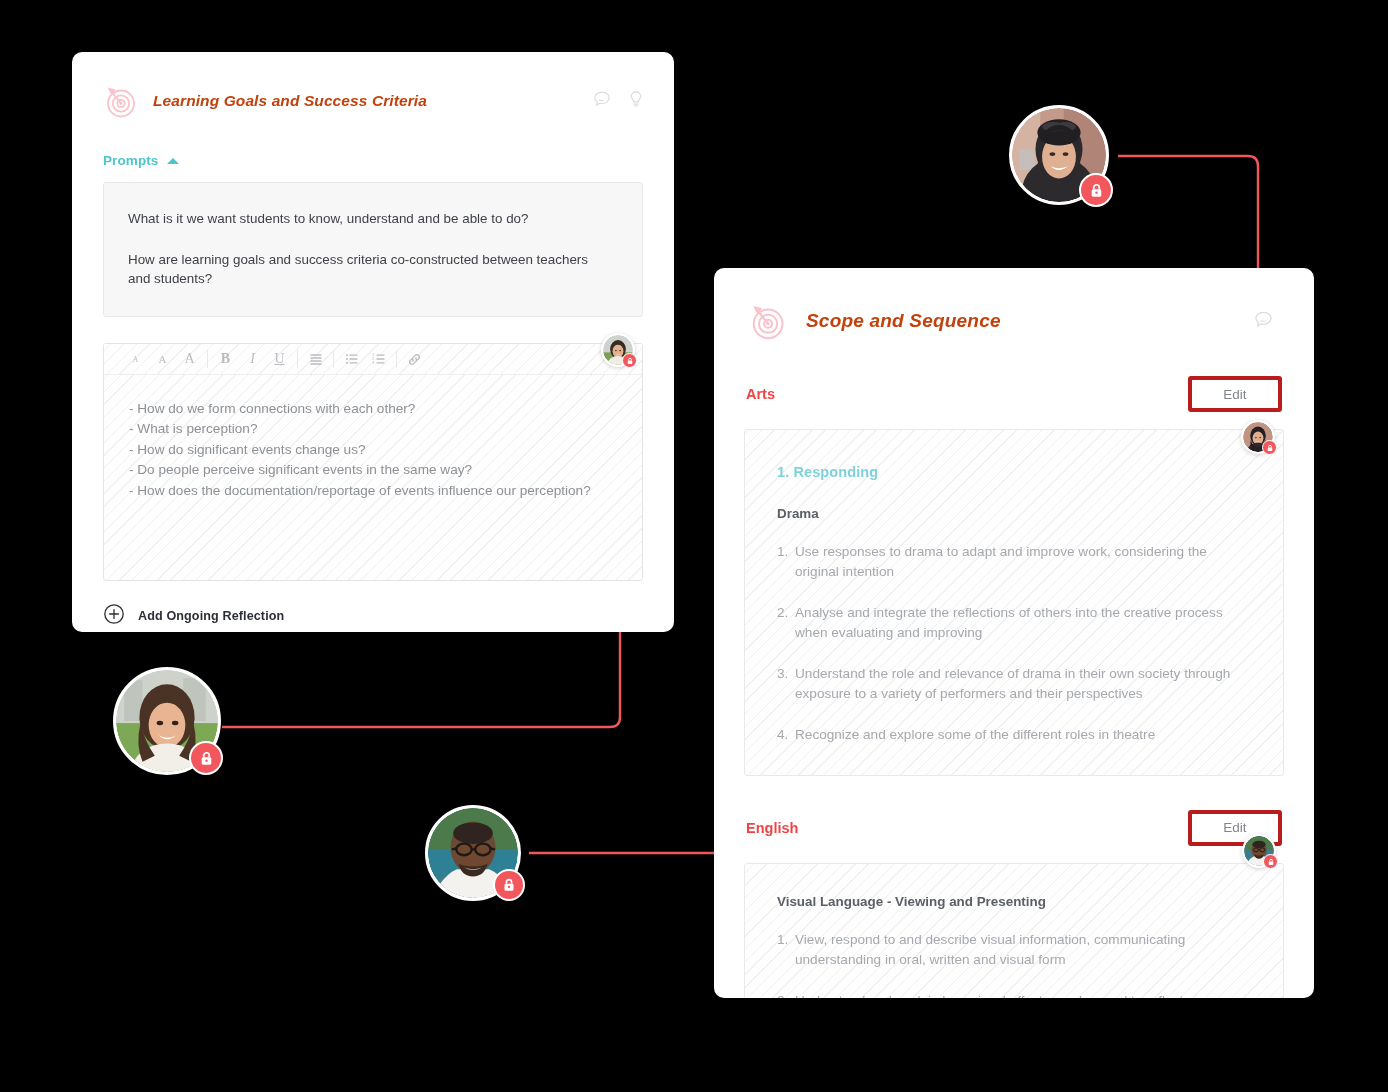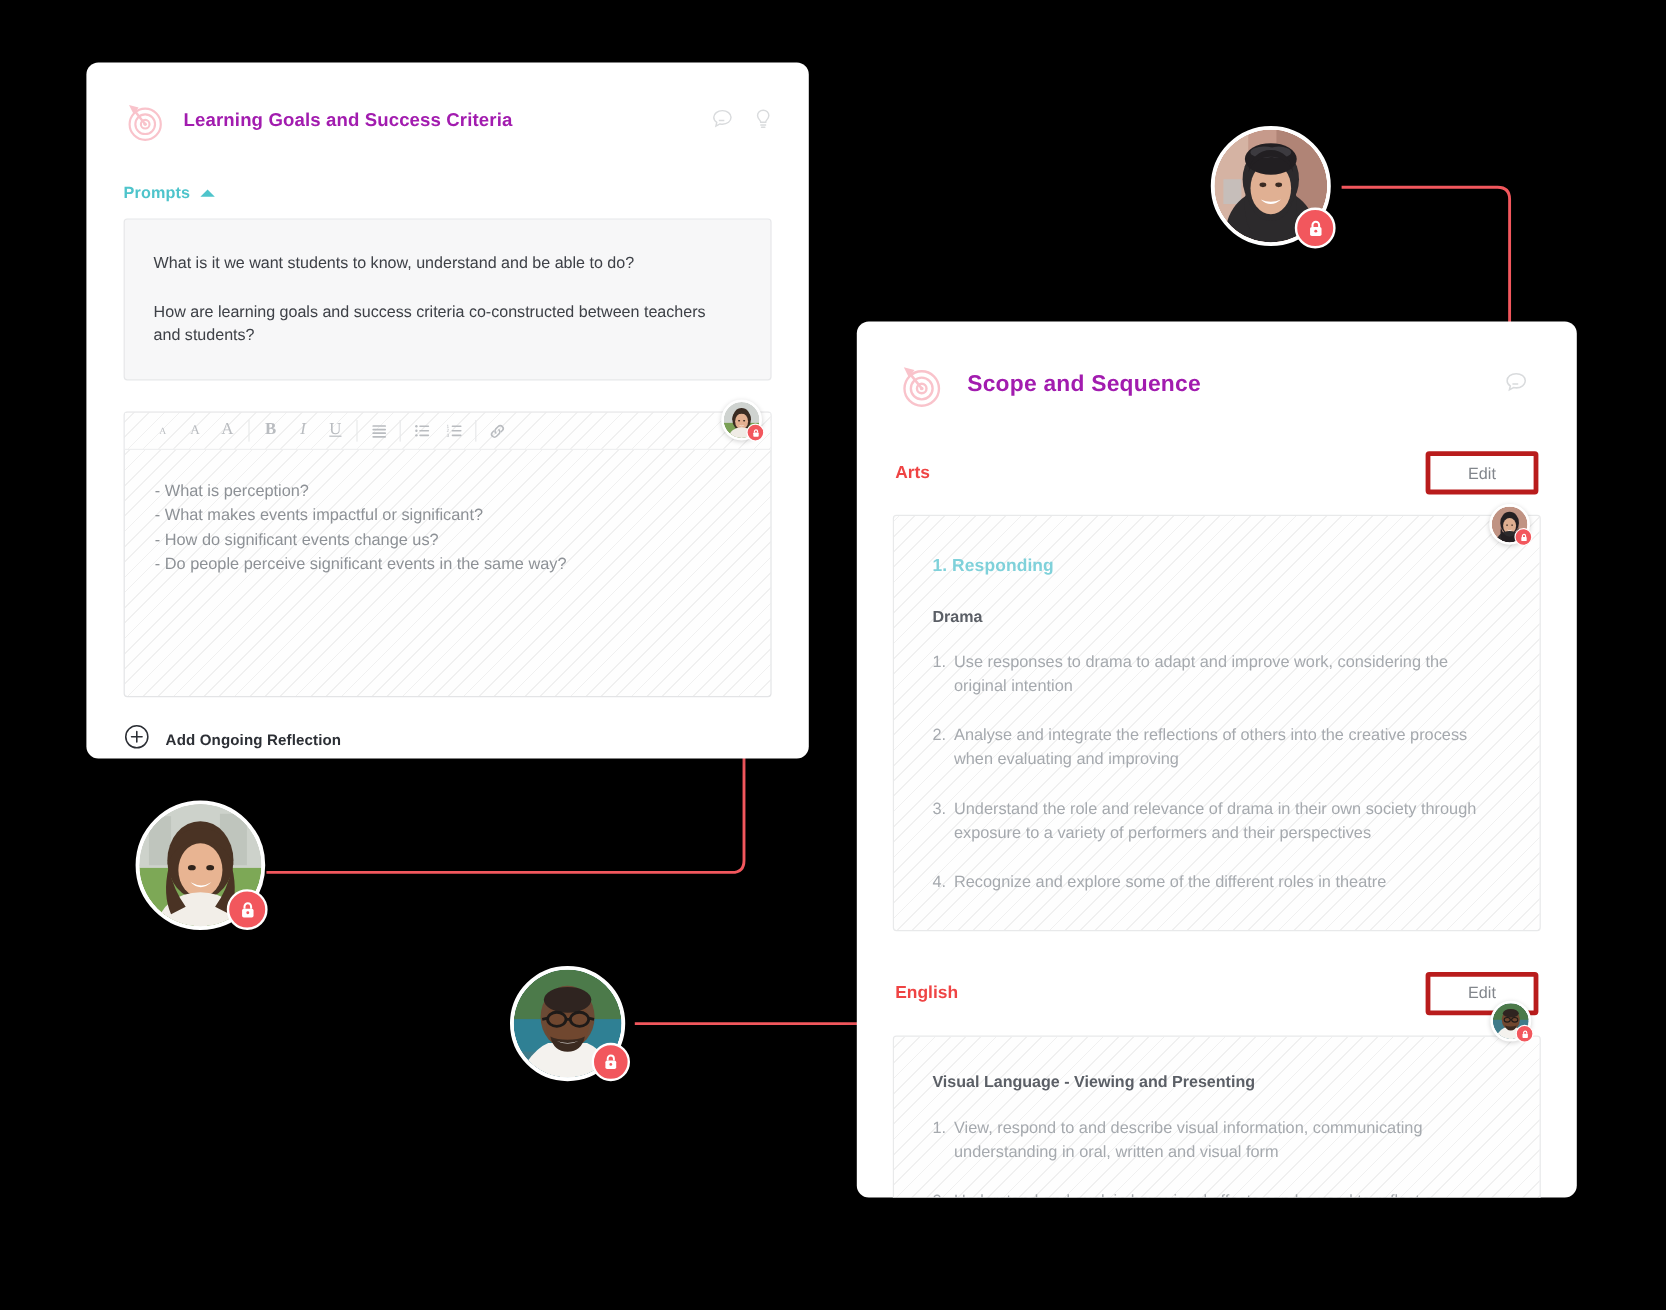--- a/index.html
+++ b/index.html
@@ -25,22 +25,22 @@
   #card-goals { left: 72px; top: 52px; width: 602px; height: 580px; }
   #card-scope { left: 714px; top: 268px; width: 600px; height: 730px; overflow: hidden; }
 
   
   .card-head { display: flex; align-items: center; }
   #card-goals .card-head { padding: 30px 28px 0 29px; }
   #card-scope .card-head { padding: 32px 40px 0 32px; }
 
   .target-icon { flex: 0 0 auto; display: block; }
   .card-title {
-    font-size: 15.5px; font-weight: bold; color: #a21caf;
-    letter-spacing: .1px; margin-left: 14px;
+    font-size: 15.5px; font-weight: bold; color: #c2410c;
+    letter-spacing: .1px; margin-left: 14px; font-style: italic;
   }
   #card-scope .card-title { font-size: 19px; margin-left: 18px; letter-spacing: .2px; }
   .head-actions { margin-left: auto; display: flex; align-items: center; gap: 14px; }
   .head-ico { display: block; cursor: pointer; }
 
   
   .prompts-row { margin: 33px 0 0 31px; display: flex; align-items: center; gap: 9px; width: max-content; cursor: pointer; }
   .prompts-label { color: #4ec4cb; font-size: 13.5px; font-weight: bold; letter-spacing: .1px; }
   .tri-up { width: 0; height: 0; border-left: 6px solid transparent; border-right: 6px solid transparent; border-bottom: 6px solid #4ec4cb; margin-top: 1px; }
 
@@ -233,24 +233,25 @@
         <span class="tb-btn">
           <svg width="15" height="15" viewBox="0 0 15 15">
             <g fill="none" stroke="#b9bcc0" stroke-width="1.3" stroke-linecap="round">
               <path d="M6.2 8.8 a2.4 2.4 0 0 1 0-3.4l2-2 a2.4 2.4 0 0 1 3.4 3.4l-1 1"></path>
               <path d="M8.8 6.2 a2.4 2.4 0 0 1 0 3.4l-2 2 a2.4 2.4 0 0 1-3.4-3.4l1-1"></path>
             </g>
           </svg>
         </span>
       </div>
       <div class="editor-body">
+        <div class="ed-line">- How do we form connections with each other?</div>
         <div class="ed-line">- What is perception?</div>
-        <div class="ed-line">- What makes events impactful or significant?</div>
         <div class="ed-line">- How do significant events change us?</div>
         <div class="ed-line">- Do people perceive significant events in the same way?</div>
+        <div class="ed-line">- How does the documentation/reportage of events influence our perception?</div>
       </div>
     </div>
 
     <div class="add-row">
       <span>
         <svg width="22" height="22" viewBox="0 0 22 22">
           <circle cx="11" cy="11" r="9.2" fill="none" stroke="#2c2f35" stroke-width="1.3"></circle>
           <path d="M11 6.6v8.8M6.6 11h8.8" stroke="#2c2f35" stroke-width="1.3" stroke-linecap="round"></path>
         </svg>
       </span>

